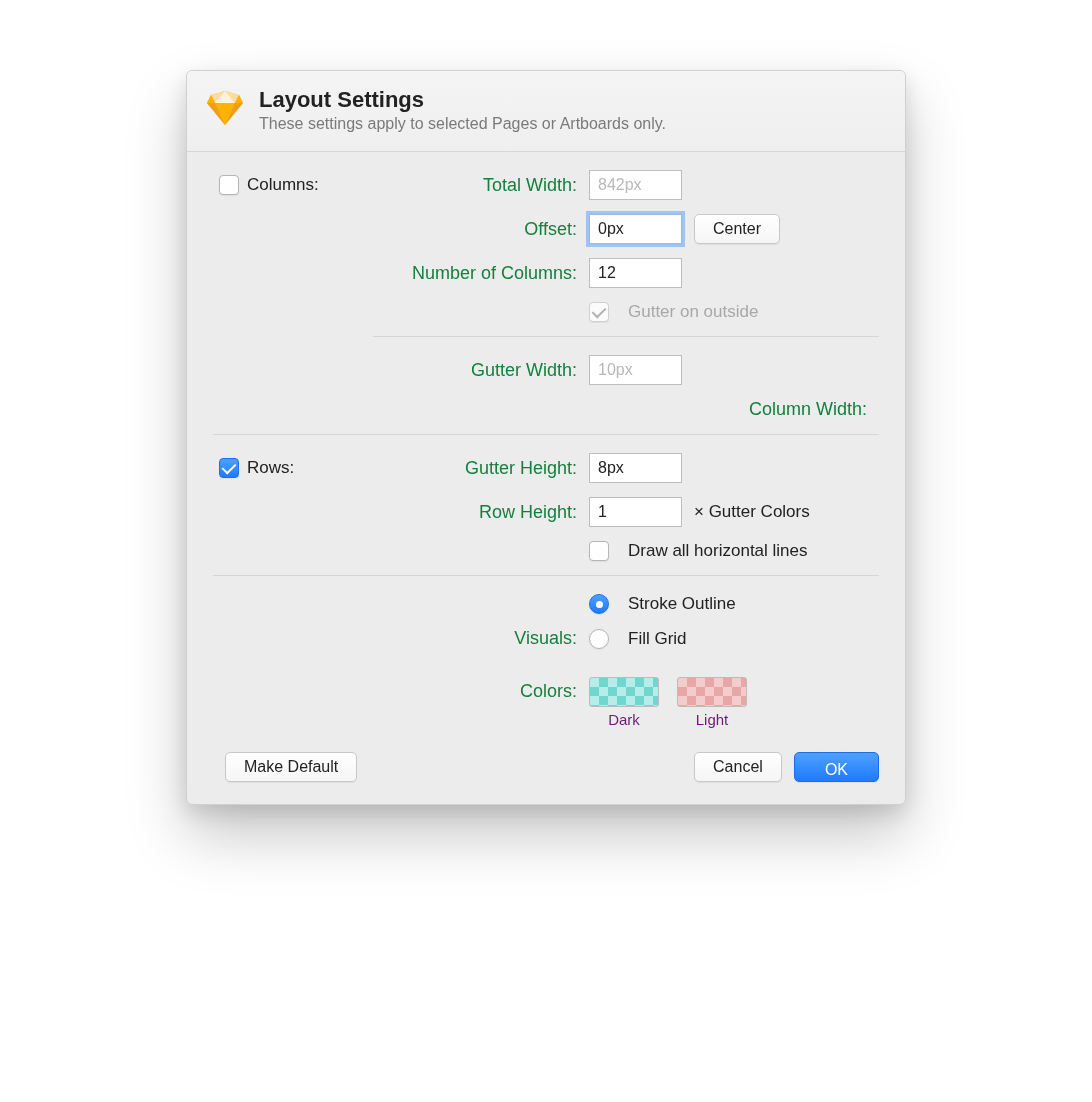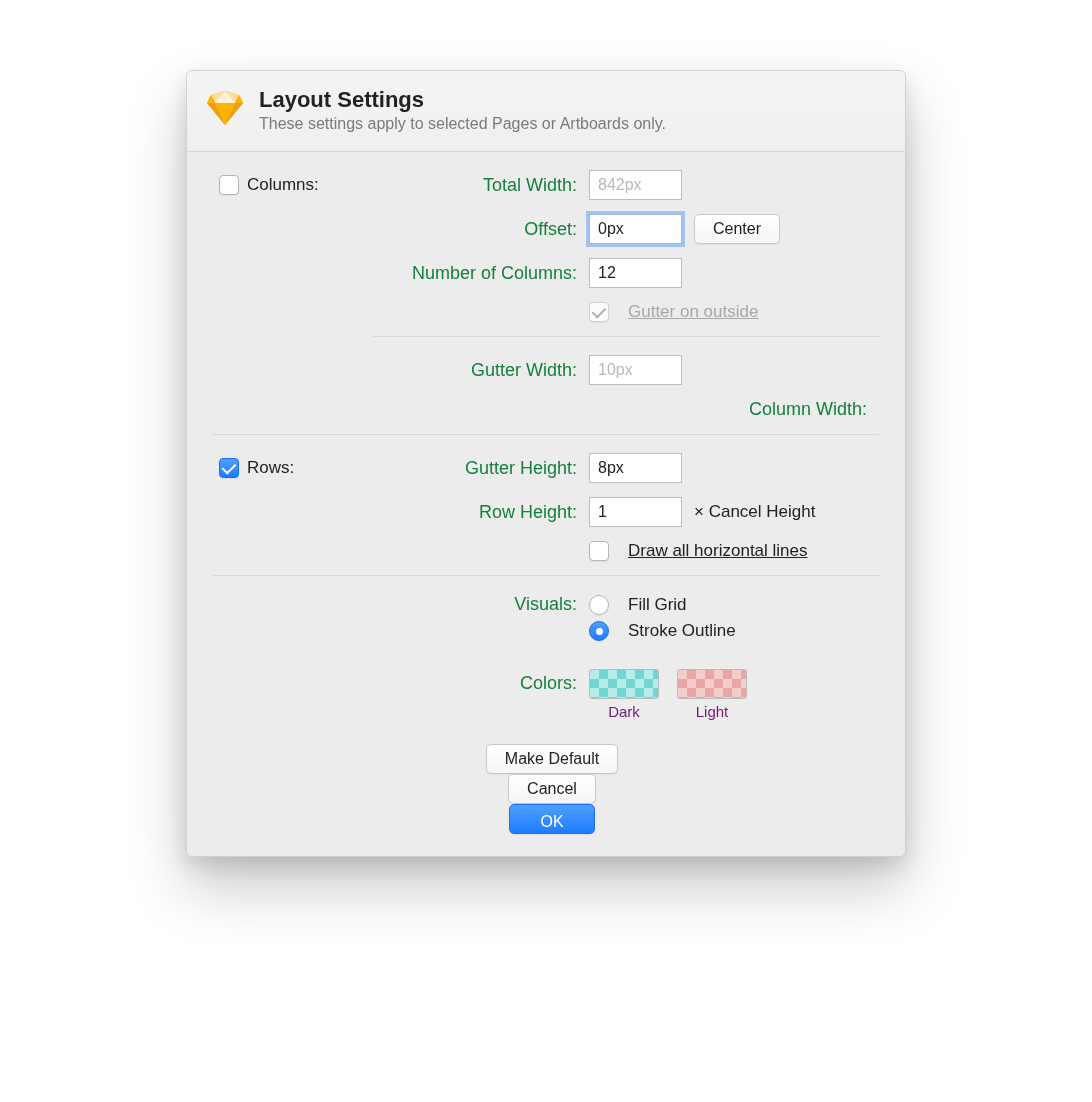--- a/index.html
+++ b/index.html
@@ -140,21 +140,20 @@
   .checkbox.disabled.checked {
     background: #fbfbfb;
   }
   .checkbox.disabled.checked::after {
     border-color: #b0b0b0;
   }
   .check-label {
     font-size: 17px;
     color: #222;
     margin-left: 7px;
-    text-decoration: underline;
   }
   .check-label.disabled { color: #a8a8a8; }
   .suffix {
     font-size: 17px;
     color: #222;
   }
   .divider {
     height: 1px;
     background: #d6d6d6;
     margin: 12px 0 18px 0;
@@ -218,21 +217,20 @@
     background-color: #f4cccb;
   }
   .swatch-label {
     font-size: 15px;
     color: #701a75;
   }
   .footer {
     display: flex;
     align-items: center;
     margin-top: 24px;
-    flex-direction: column;
   }
   .footer .spacer { flex: 1; }
   .footer .btn { margin-left: 12px; }
 </style>
 </head>
 <body>
 
 <div class="dialog">
 
   <div class="header">
@@ -319,49 +317,49 @@
       <div class="input-col">
         <input type="text" class="field" value="8px" style="">
       </div>
     </div>
 
     <div class="row">
       <div class="left-col"></div>
       <div class="label-col">Row Height:</div>
       <div class="input-col">
         <input type="text" class="field" value="1" style="">
-        <span class="suffix">× Cancel Height</span>
+        <span class="suffix">× Gutter Colors</span>
       </div>
     </div>
 
     <div class="row">
       <div class="left-col"></div>
       <div class="label-col"></div>
       <div class="input-col">
         <span class="checkbox"></span>
         <span class="check-label">Draw all horizontal lines</span>
       </div>
     </div>
 
     <div class="divider"></div>
 
+    <div class="row">
+      <div class="left-col"></div>
+      <div class="label-col"></div>
+      <div class="input-col">
+        <span class="radio selected"></span>
+        <span class="radio-label">Stroke Outline</span>
+      </div>
+    </div>
     <div class="row" style="margin-bottom:6px;">
       <div class="left-col"></div>
       <div class="label-col">Visuals:</div>
       <div class="input-col">
         <span class="radio"></span>
         <span class="radio-label">Fill Grid</span>
-      </div>
-    </div>
-    <div class="row">
-      <div class="left-col"></div>
-      <div class="label-col"></div>
-      <div class="input-col">
-        <span class="radio selected"></span>
-        <span class="radio-label">Stroke Outline</span>
       </div>
     </div>
 
     <div class="row" style="align-items:flex-start;margin-top:28px;">
       <div class="left-col"></div>
       <div class="label-col" style="padding-top:4px;">Colors:</div>
       <div class="input-col" style="gap:18px;">
         <div class="swatch-wrap">
           <div class="swatch dark"></div>
           <div class="swatch-label">Dark</div>

